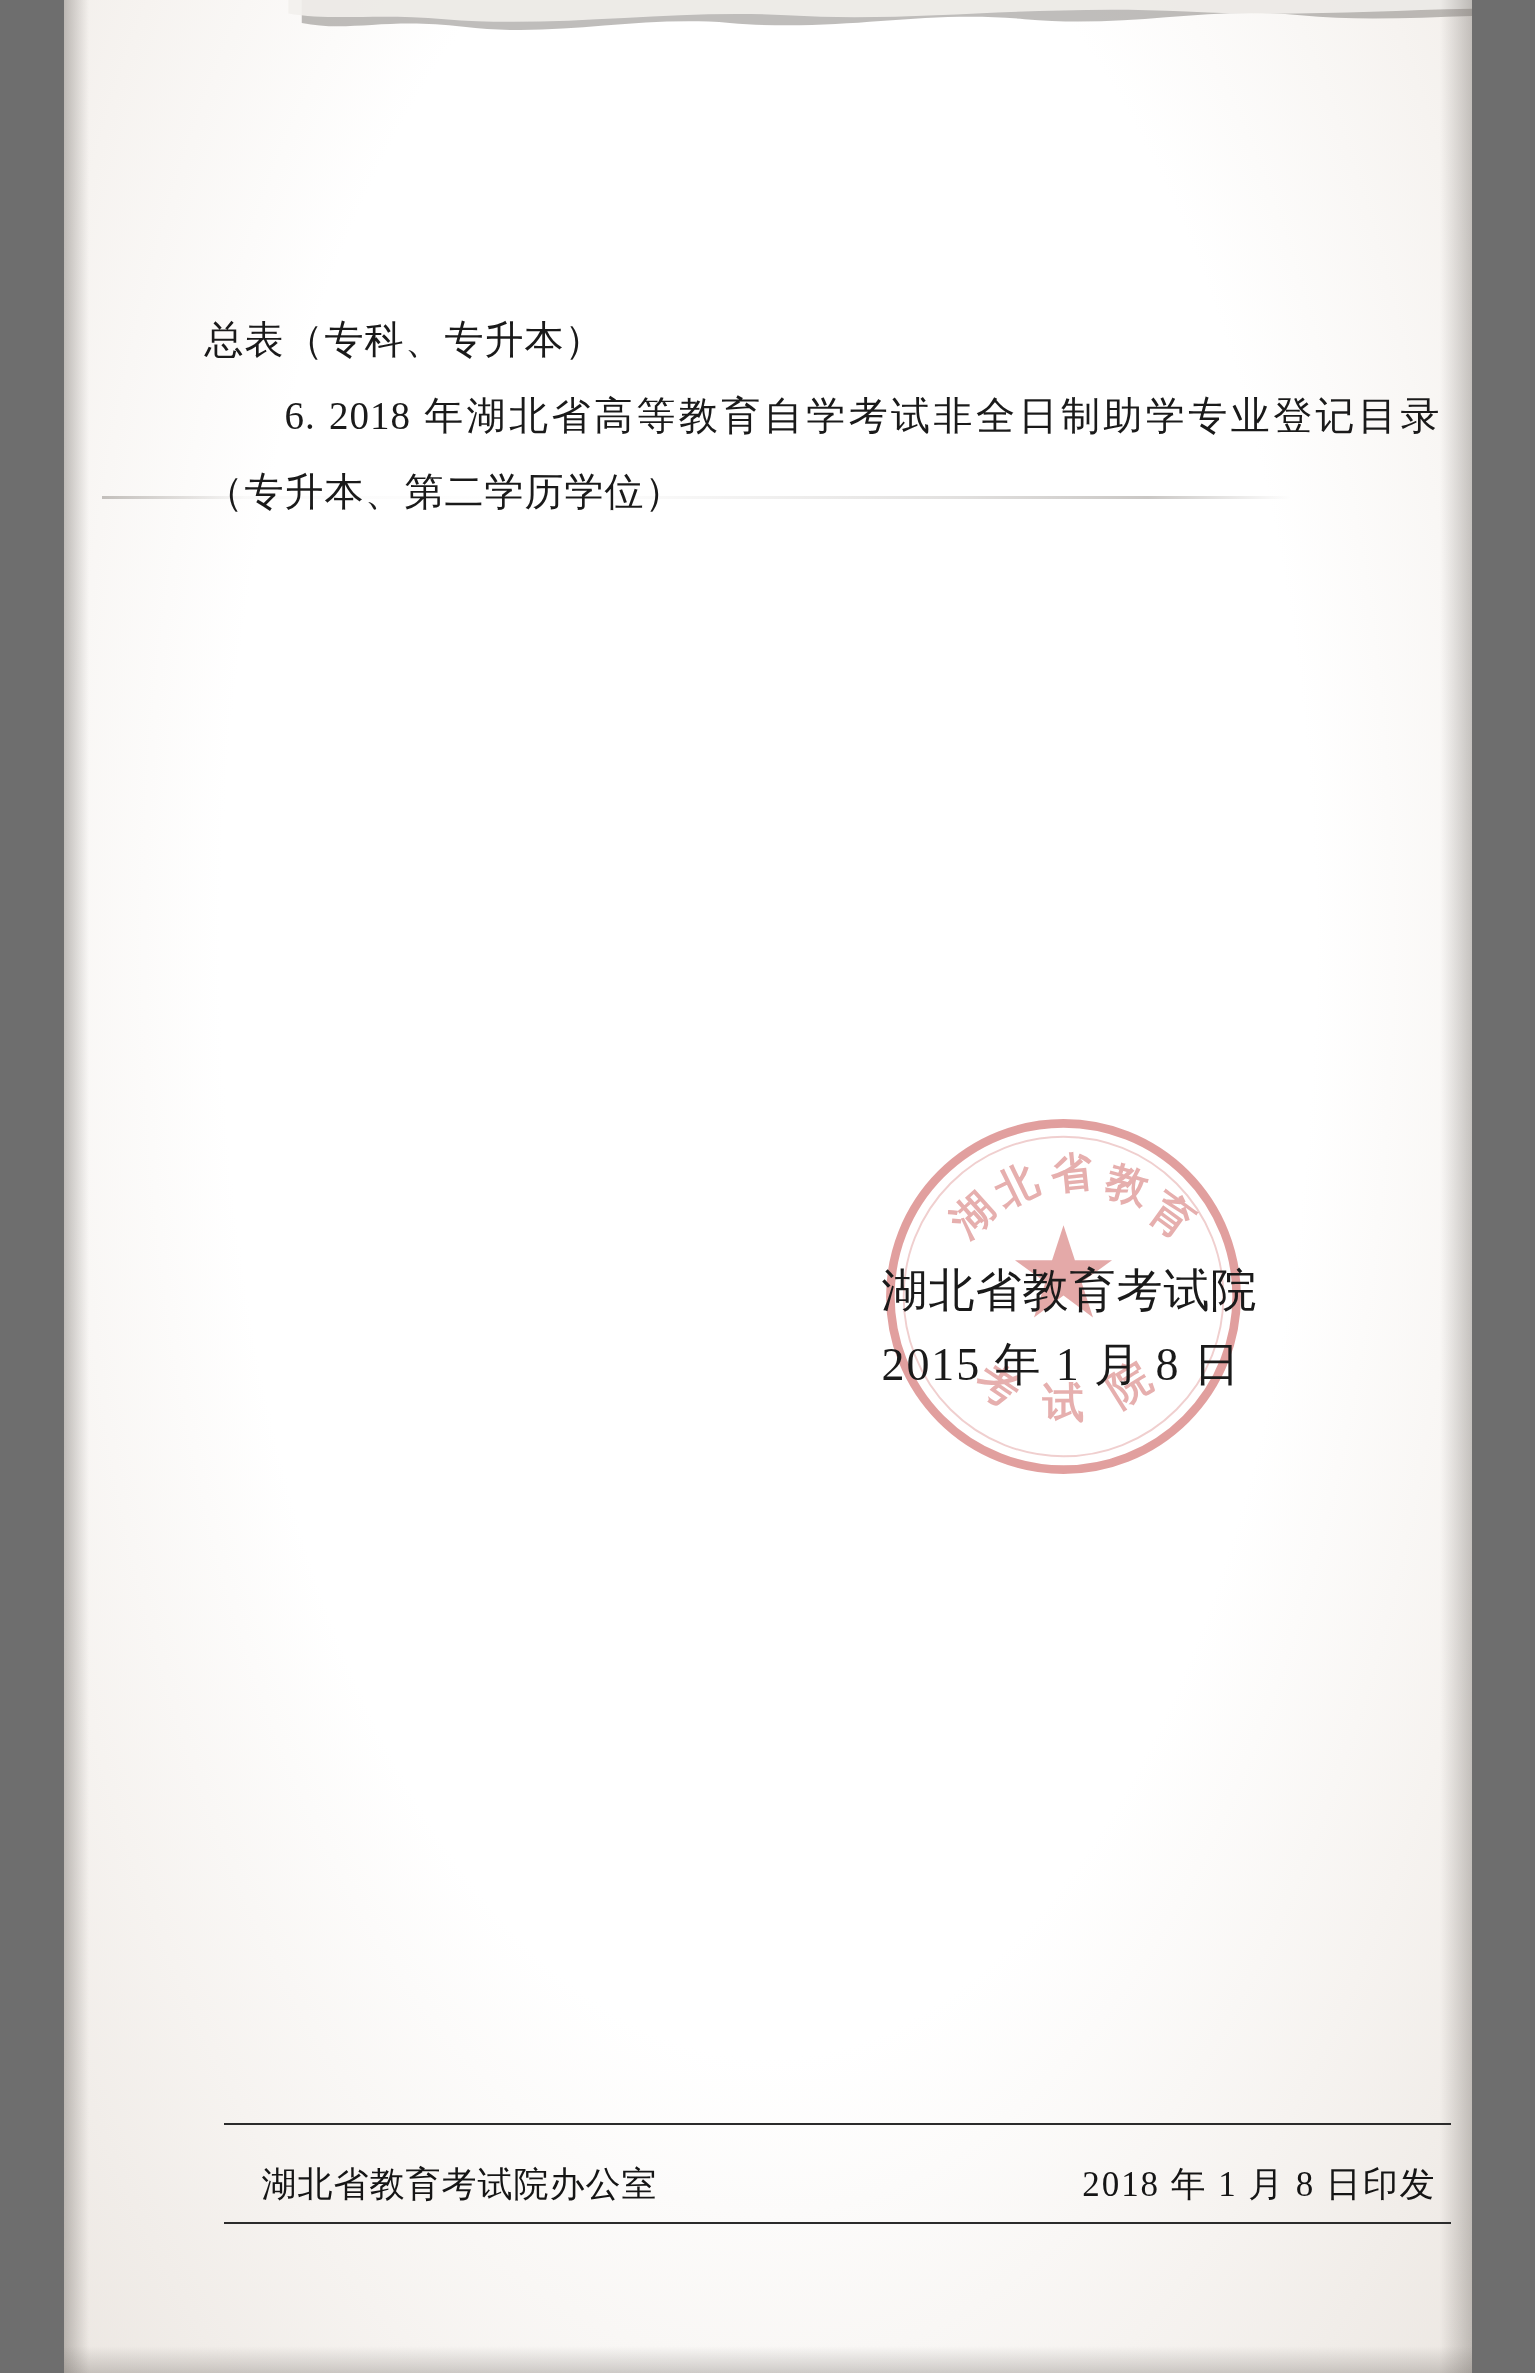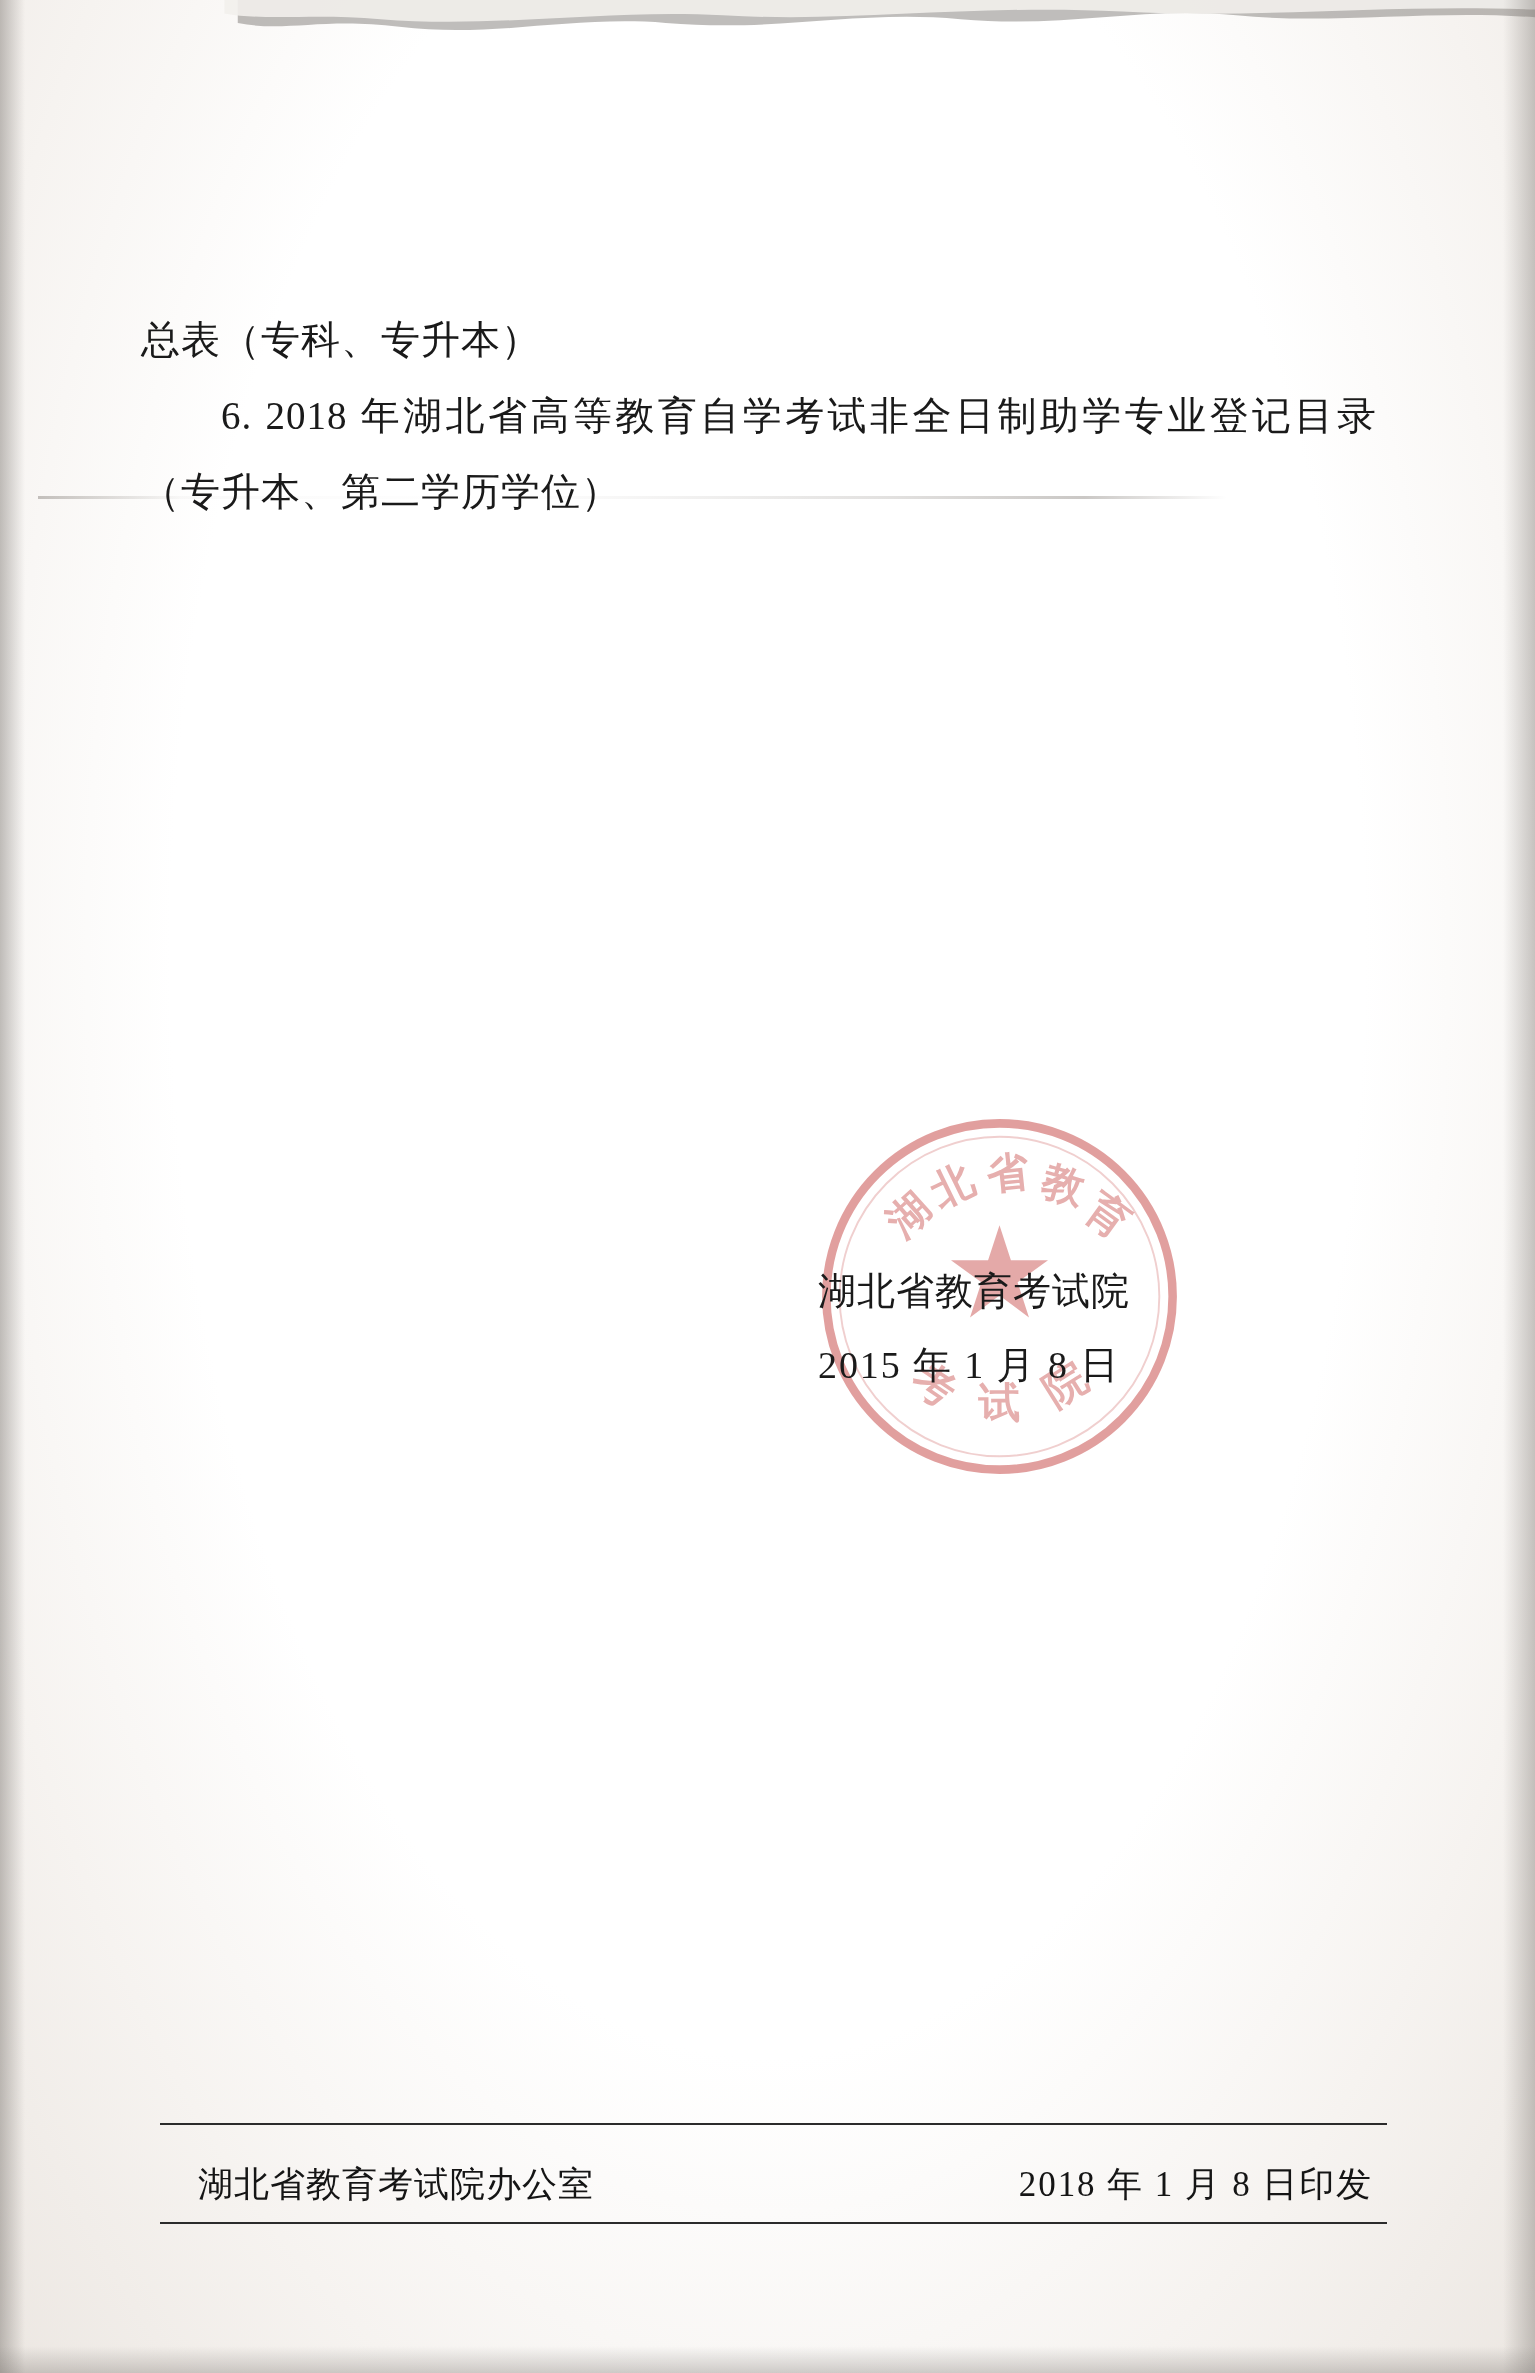--- a/index.html
+++ b/index.html
@@ -6,21 +6,21 @@
     margin: 0;
     padding: 0;
     background: #6e6e6e;
   }
   body {
     font-family: "Liberation Serif", "DejaVu Serif", serif;
   }
 
   .page {
     position: relative;
-    width: 1535px;
+    width: 1408px;
     height: 2374px;
     margin: 0 auto;
     background: #ffffff;
     overflow: hidden;
   }
 
   
   .paper-tint {
     position: absolute;
     inset: 0;
@@ -92,21 +92,21 @@
     text-justify: inter-ideograph;
   }
   .indent { text-indent: 80px; }
 
   
   .sign-block {
     position: absolute;
     left: 818px;
     top: 1254px;
     width: 409px;
-    font-size: 38px;
+    font-size: 46px;
     line-height: 74px;
     color: #1a1a1a;
     text-align: left;
     letter-spacing: 1px;
   }
   .sign-date { letter-spacing: 1.9px; }
 
   
   .seal {
     position: absolute;

